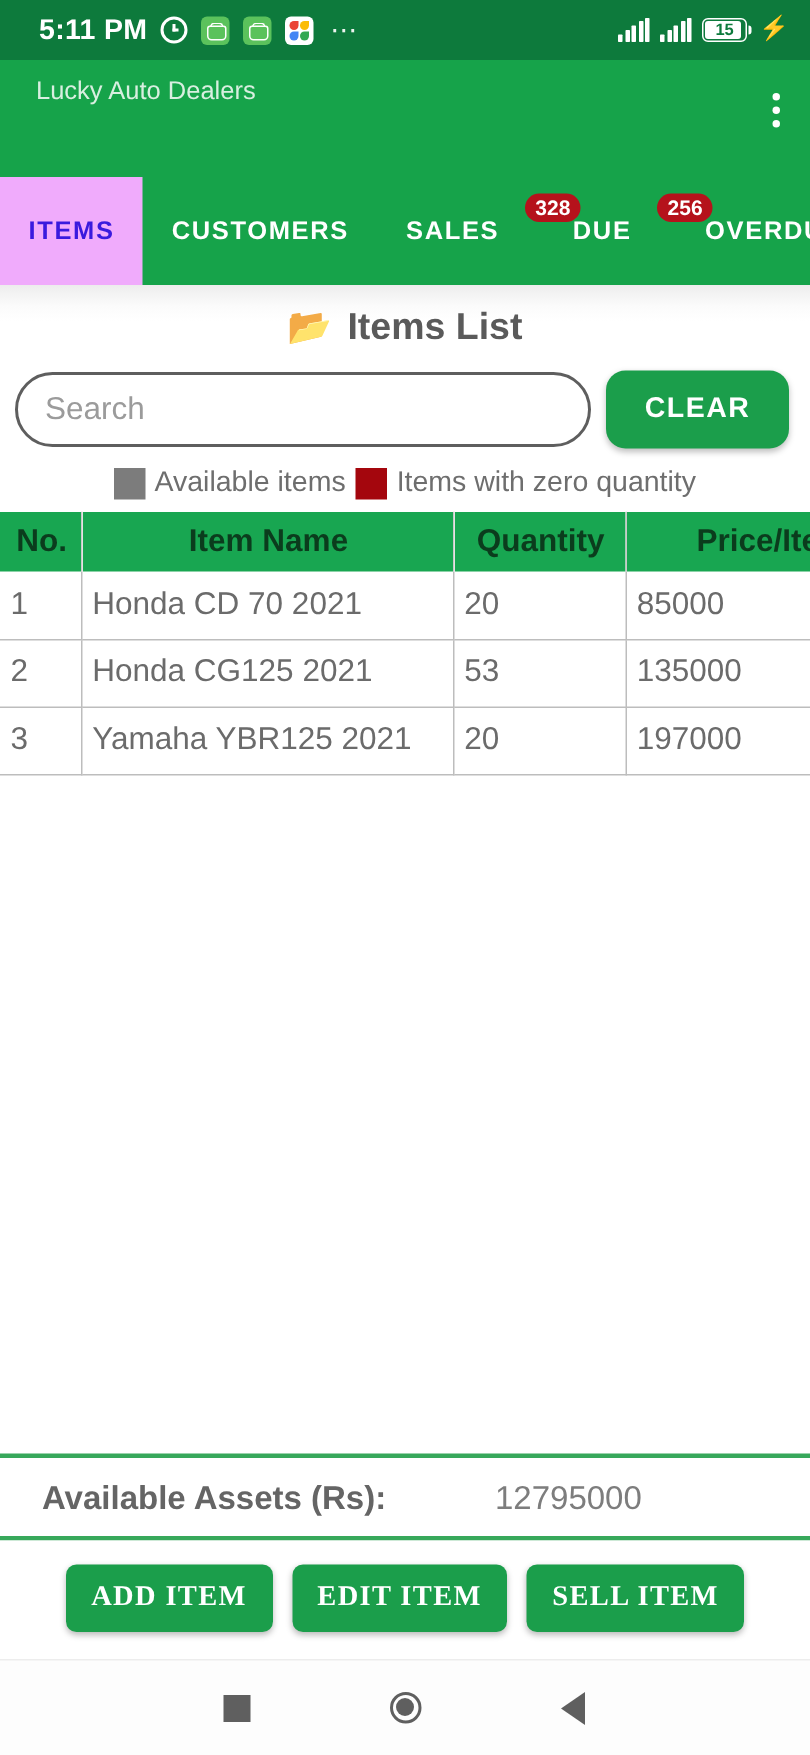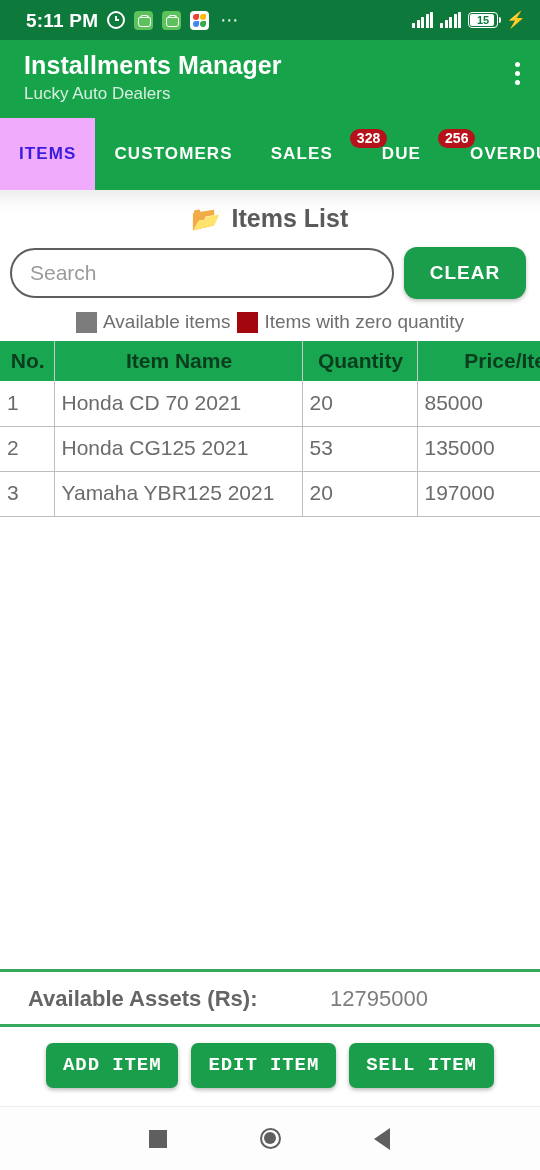--- a/index.html
+++ b/index.html
@@ -398,21 +398,21 @@
   }
   .action-btn {
     background: #1B9E4B;
     color: #ffffff;
     border: none;
     border-radius: 7px;
     padding: 11px 17px 12px;
     font-size: 19px;
     font-weight: bold;
     letter-spacing: 0.9px;
-    font-family: Liberation Mono, monospace;
+    font-family: Liberation Serif, serif;
     cursor: pointer;
     box-shadow: 0 2px 4px rgba(0,0,0,0.28);
   }
 
   
   .nav-bar {
     flex: 0 0 64px;
     background: #FDFDFD;
     border-top: 1px solid #EDEDED;
     display: flex;
@@ -485,21 +485,20 @@
       <span class="battery">
         <span class="battery-fill"></span>
         <span class="battery-text">15</span>
       </span>
       <span class="bolt">⚡</span>
     </div>
   </div>
 
   <div class="app-bar">
     <div class="app-bar-texts">
-      <div class="app-title">Installments Manager</div>
       <div class="app-subtitle">Lucky Auto Dealers</div>
     </div>
     <div class="overflow-menu">
       <span></span>
         <span></span>
         <span></span>
     </div>
   </div>
 
   <div class="tab-bar">

